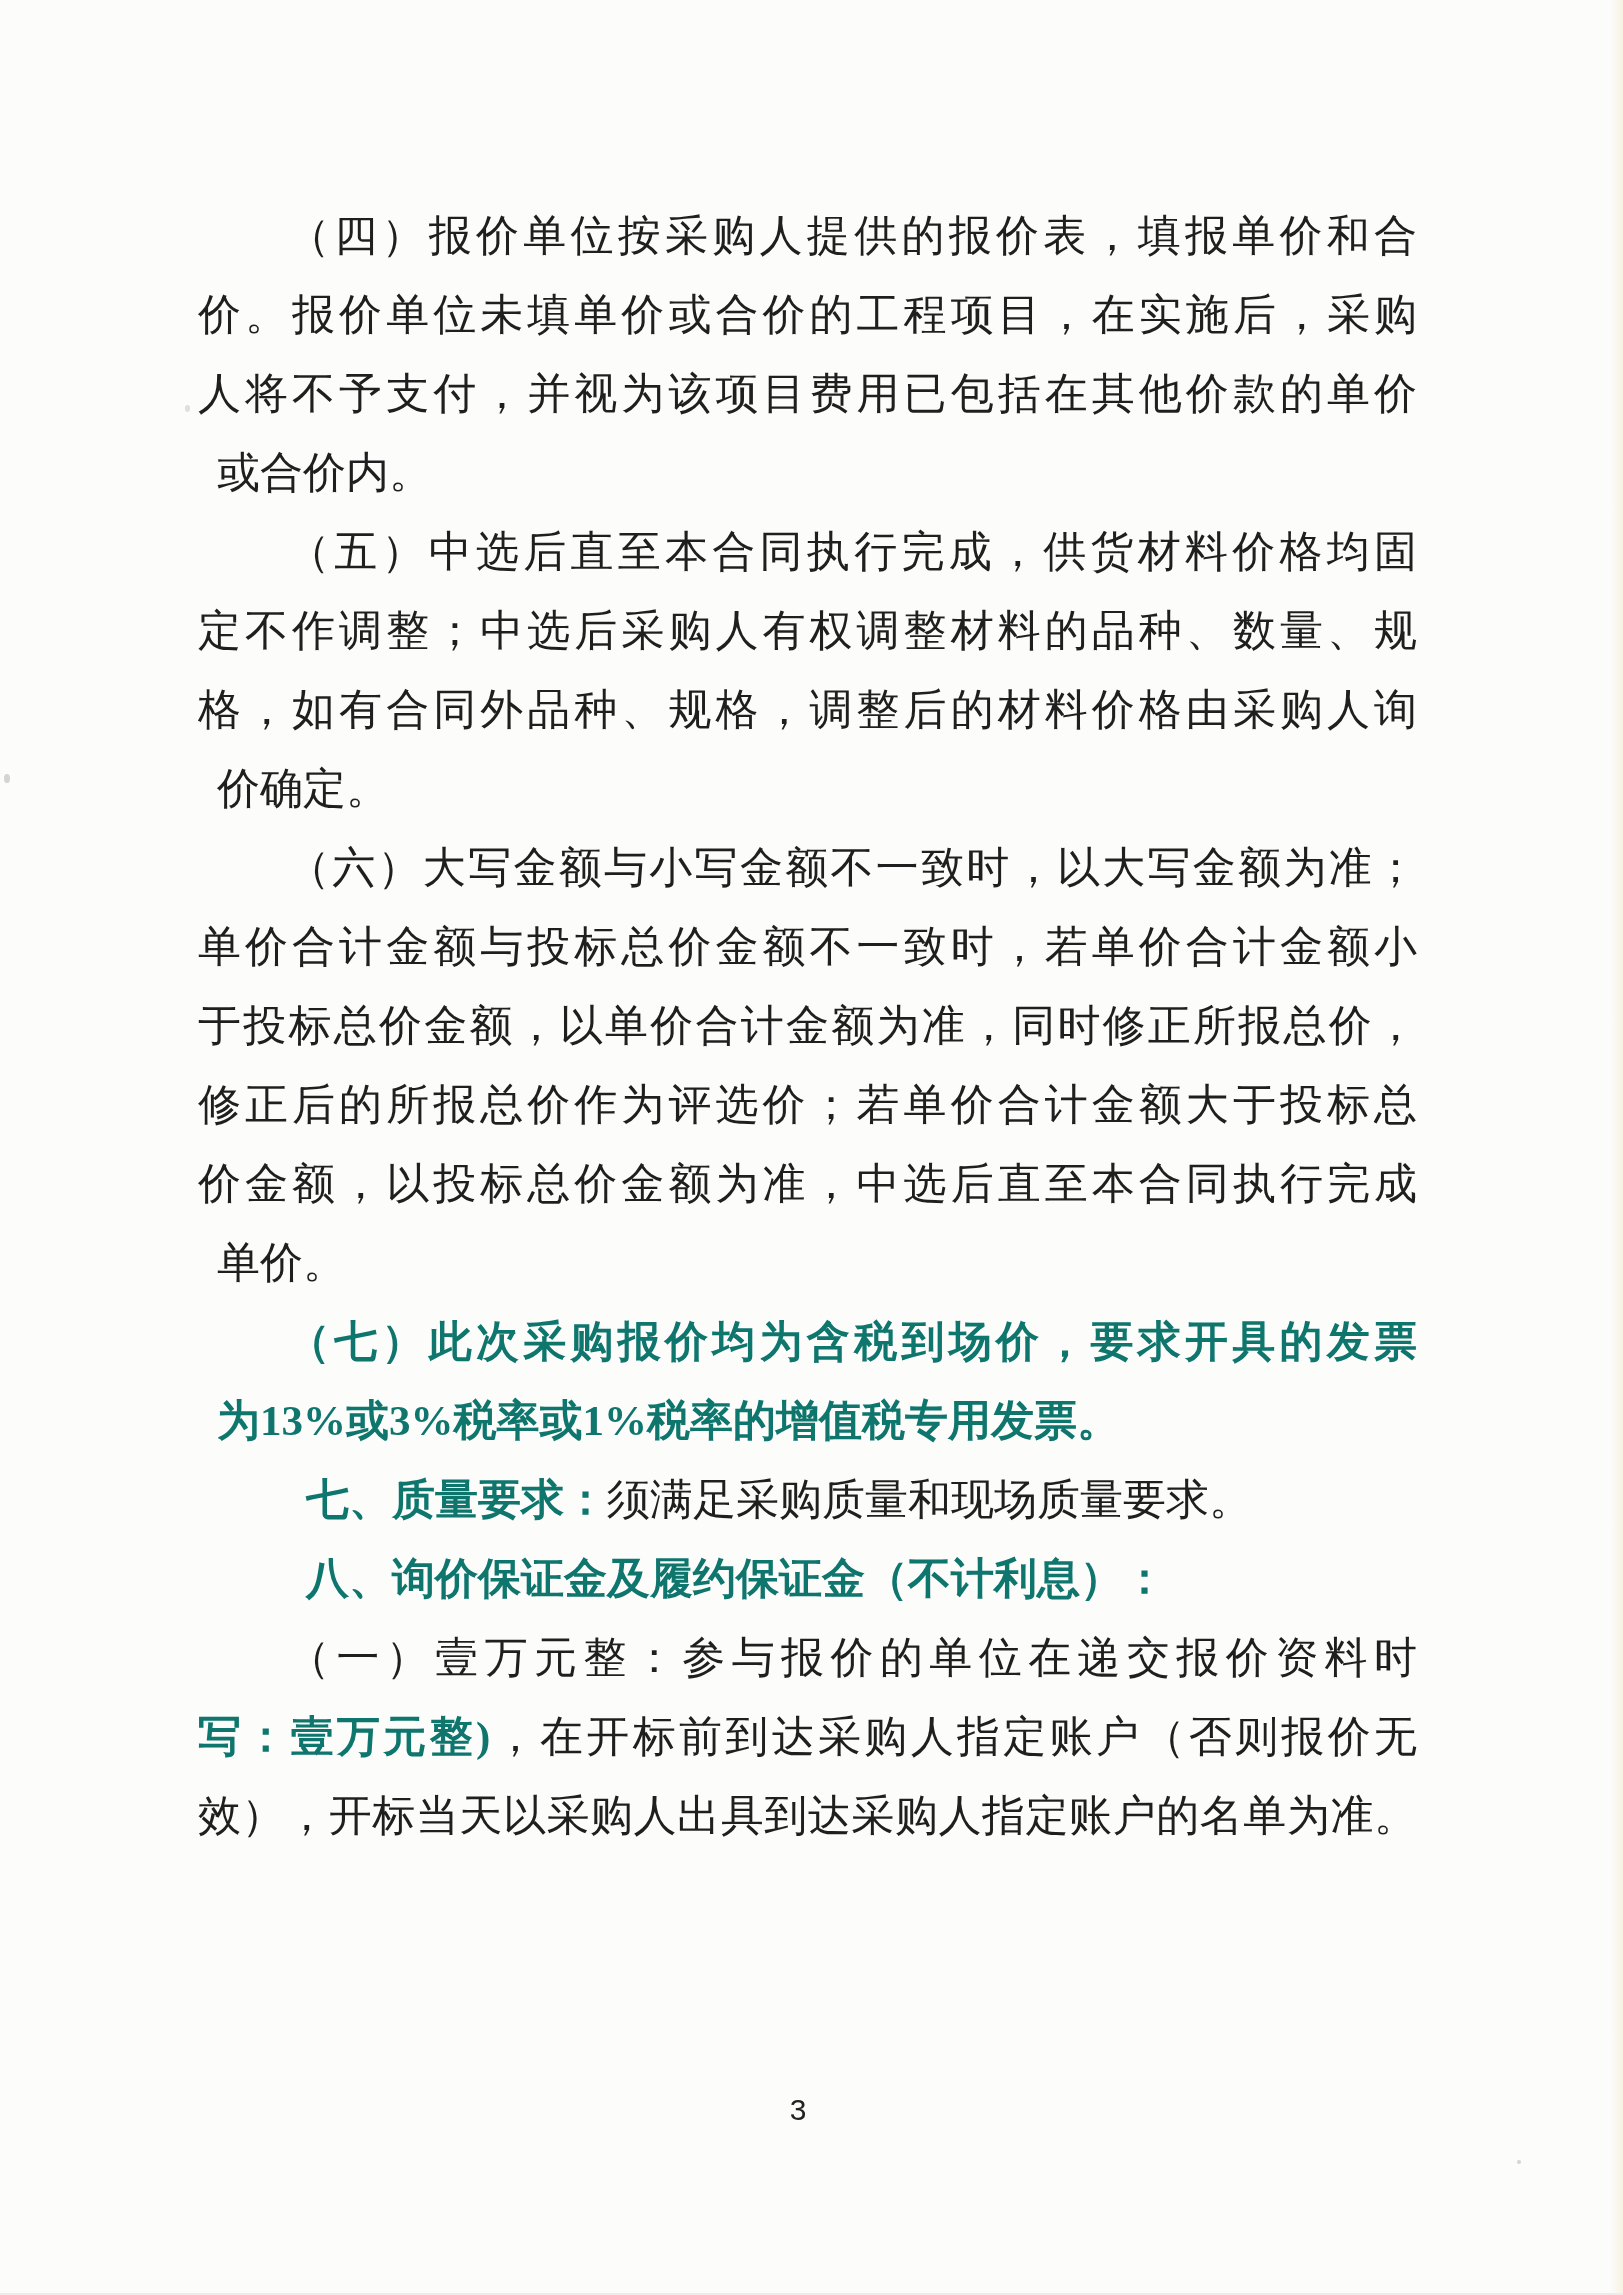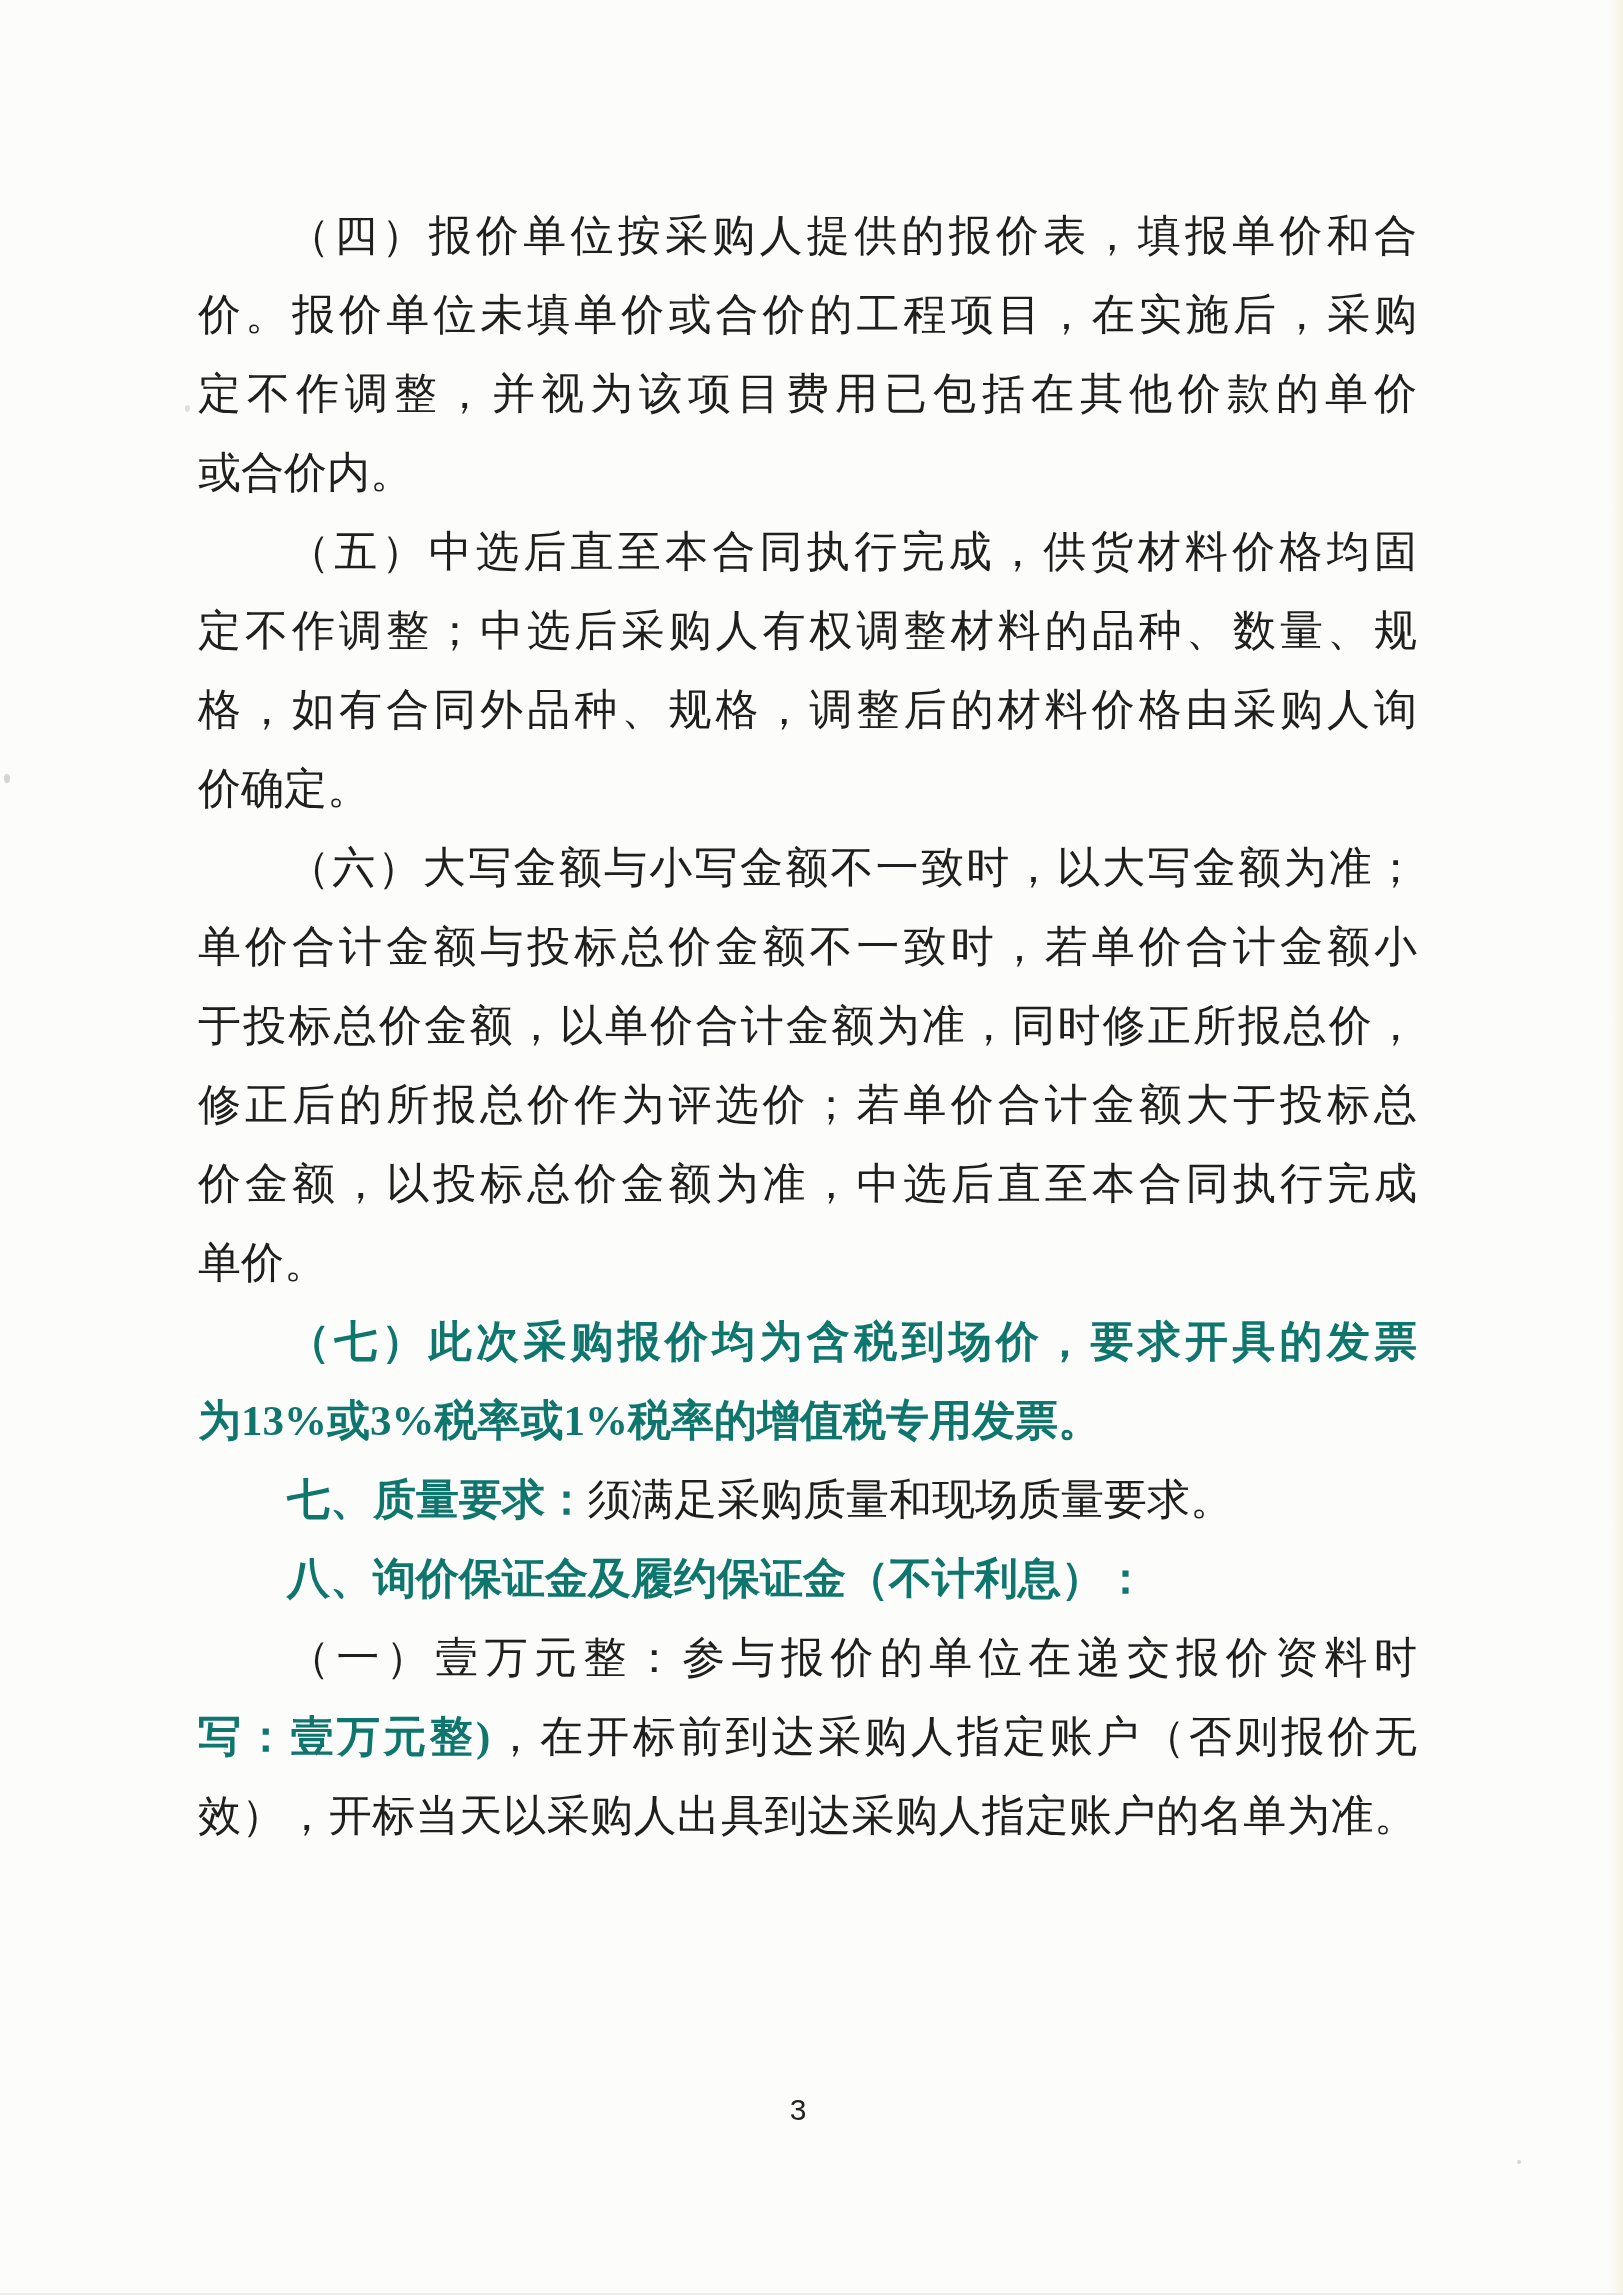--- a/index.html
+++ b/index.html
@@ -30,20 +30,21 @@
     overflow: visible;
   }
   .line.full {
     text-align: justify;
     text-align-last: justify;
     text-justify: inter-character;
     white-space: normal;
   }
   .line.short {
     text-align: left;
+    margin-left: 19px;
   }
   .line.indent {
     padding-left: 89px;
   }
   .run { }
   .run.b {
     font-weight: bold;
     color: #0f766e;
   }
   .pagenum {
@@ -83,21 +84,21 @@
     background: #ececea;
   }
 </style>
 </head>
 <body>
 
 <div class="page">
   <div class="content" id="doc-lines">
       <div class="line indent full"><span class="run">（四）报价单位按采购人提供的报价表，填报单价和合</span></div>
       <div class="line full"><span class="run">价。报价单位未填单价或合价的工程项目，在实施后，采购</span></div>
-      <div class="line full"><span class="run">定不作调整，并视为该项目费用已包括在其他价款的单价</span></div>
+      <div class="line full"><span class="run">人将不予支付，并视为该项目费用已包括在其他价款的单价</span></div>
       <div class="line short"><span class="run">或合价内。</span></div>
       <div class="line indent full"><span class="run">（五）中选后直至本合同执行完成，供货材料价格均固</span></div>
       <div class="line full"><span class="run">定不作调整；中选后采购人有权调整材料的品种、数量、规</span></div>
       <div class="line full"><span class="run">格，如有合同外品种、规格，调整后的材料价格由采购人询</span></div>
       <div class="line short"><span class="run">价确定。</span></div>
       <div class="line indent full"><span class="run">（六）大写金额与小写金额不一致时，以大写金额为准；</span></div>
       <div class="line full"><span class="run">单价合计金额与投标总价金额不一致时，若单价合计金额小</span></div>
       <div class="line full"><span class="run">于投标总价金额，以单价合计金额为准，同时修正所报总价，</span></div>
       <div class="line full"><span class="run">修正后的所报总价作为评选价；若单价合计金额大于投标总</span></div>
       <div class="line full"><span class="run">价金额，以投标总价金额为准，中选后直至本合同执行完成</span></div>

